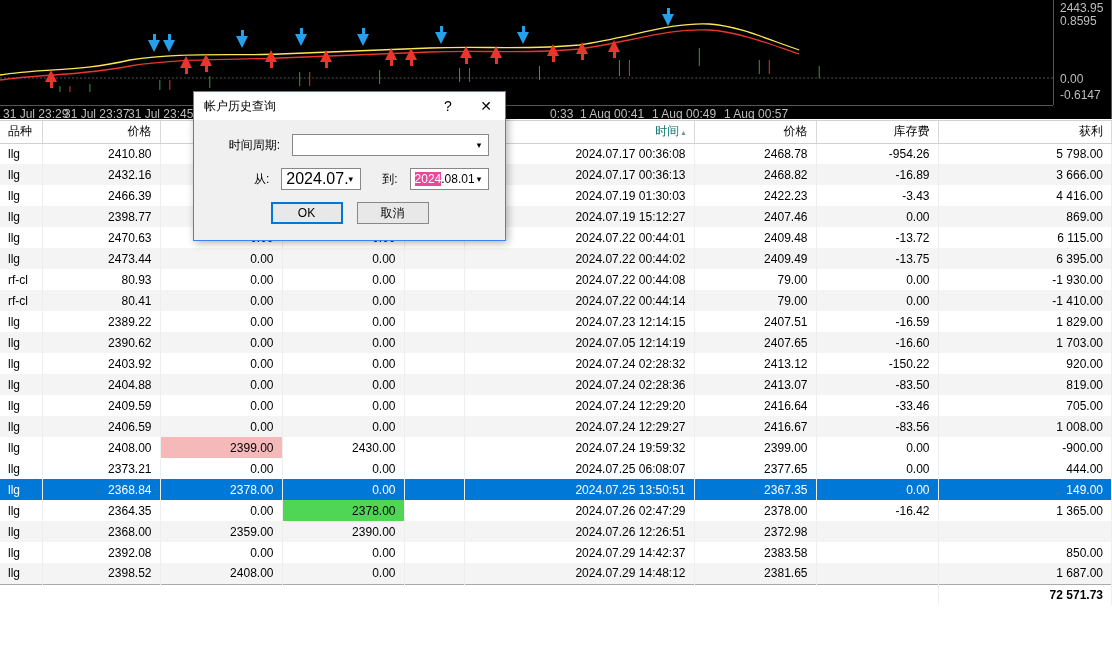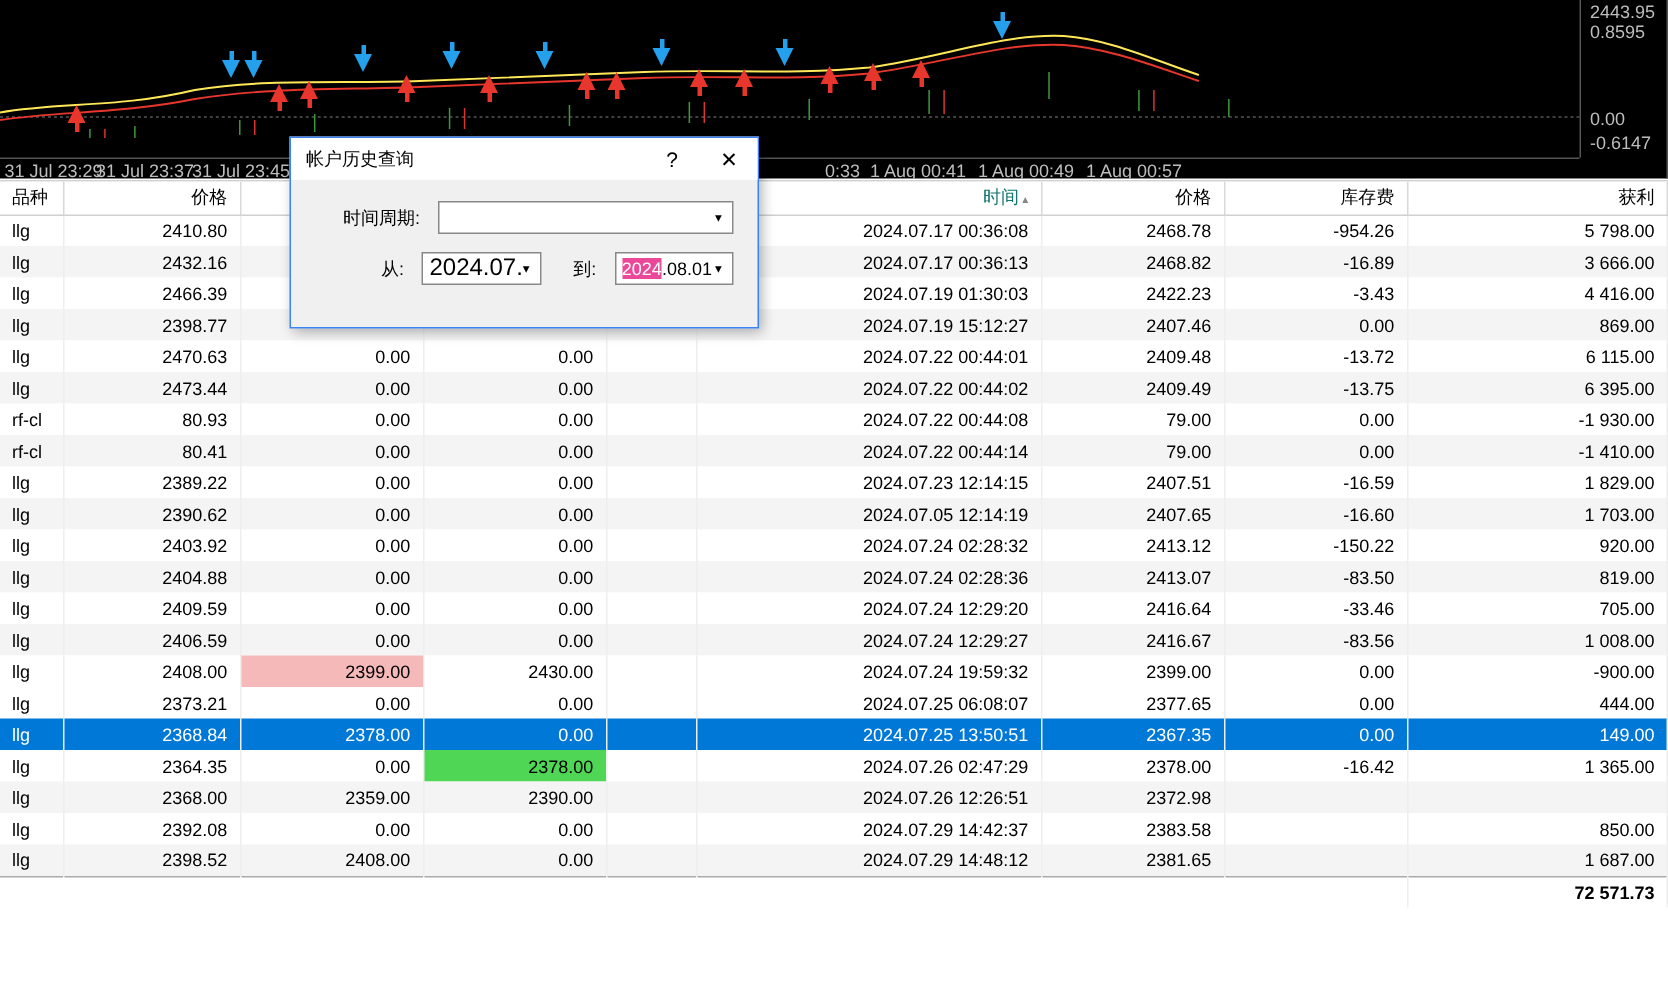--- a/index.html
+++ b/index.html
@@ -406,14 +406,18 @@
    <div class="datebox">
     <input value="2024.07.01" style="">
     <div class="dropbtn">▾</div>
    </div>
    <label style="width:34px">到:</label>
    <div class="datebox">
     <span><span class="sel">2024</span>.08.01</span>
     <div class="dropbtn">▾</div>
    </div>
   </div>
+  <div class="btnrow">
+   <button class="btn primary">OK</button>
+   <button class="btn">取消</button>
+  </div>
  </div>
 </div>
 
 </body></html>

